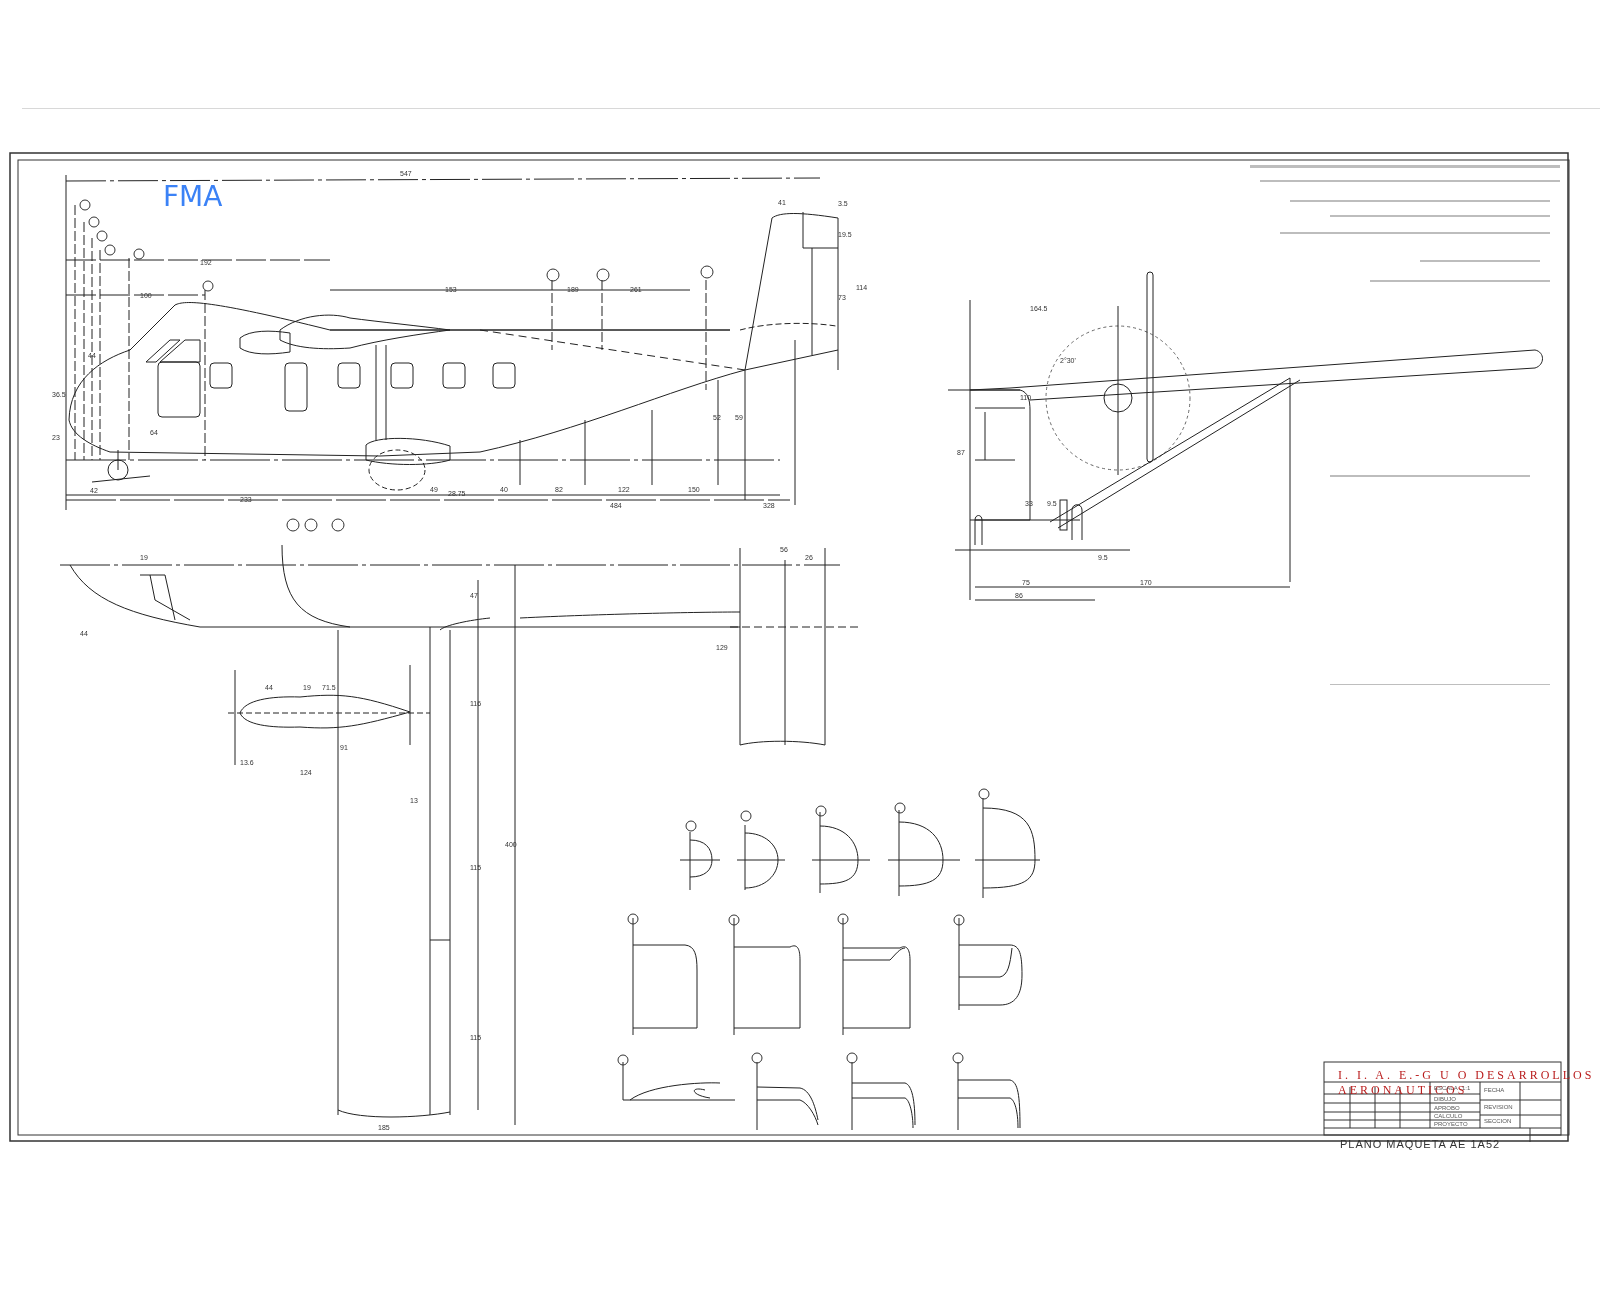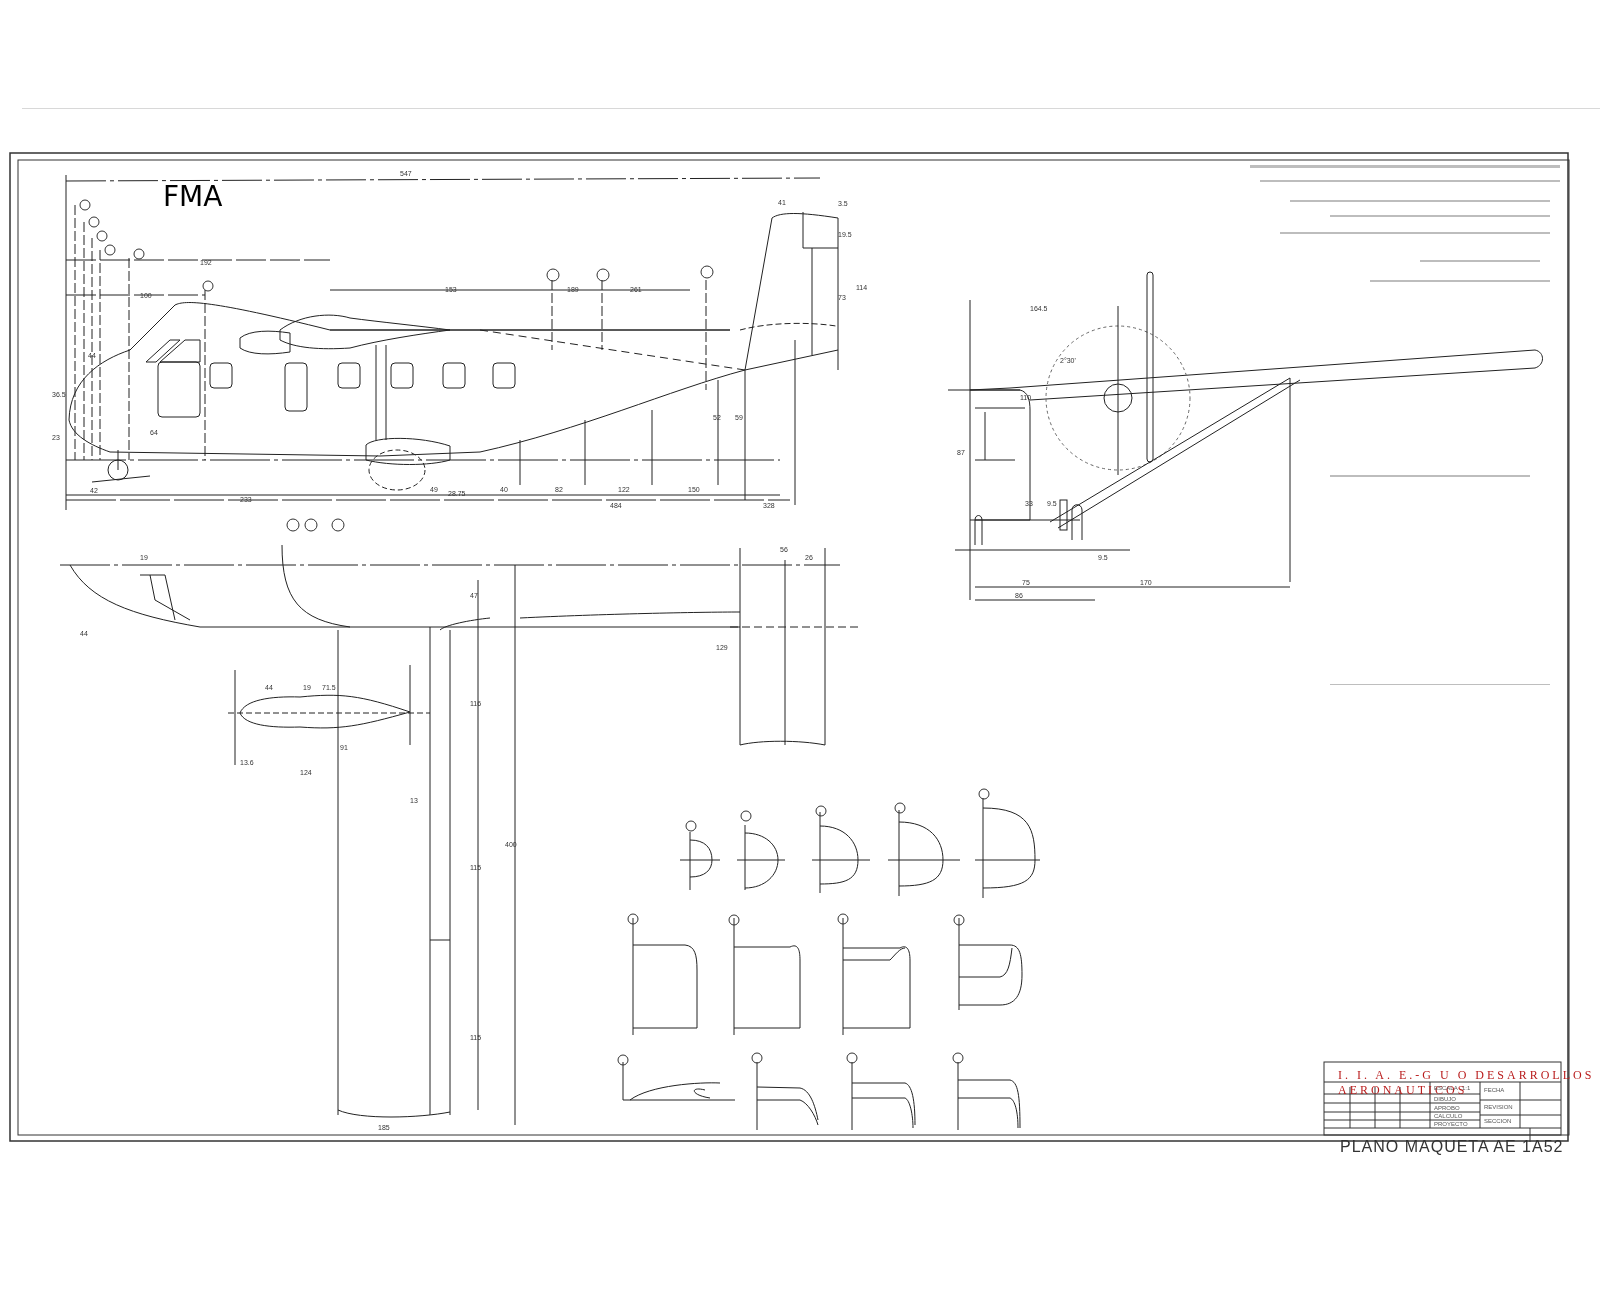--- a/index.html
+++ b/index.html
@@ -1,25 +1,25 @@
 <!DOCTYPE html>
 <html><head>
 <meta charset="utf-8">
 <style>
   html, body { margin:0; padding:0; background:#ffffff; }
   body { width:1600px; height:1296px; position:relative; overflow:hidden;
          font-family:"Liberation Sans", sans-serif; color:#222; }
   .topline { position:absolute; left:22px; top:108px; width:1578px; height:1px; background:#d8d8d8; }
   .sheet { position:absolute; left:0; top:0; width:1600px; height:1296px; }
   svg text { font-family:"Liberation Sans", sans-serif; fill:#333; }
-  .fma { position:absolute; left:163px; top:180px; font-size:28px; color:#000000;
+  .fma { position:absolute; left:163px; top:180px; font-size:28px; color:#3b82f6;
          font-family:"DejaVu Sans", sans-serif; }
   .tb-title { position:absolute; left:1338px; top:1068px; font-size:12px; letter-spacing:3px; color:#b91c1c;
               font-family:"Liberation Serif", serif; }
-  .tb-name { position:absolute; left:1340px; top:1138px; font-size:16px; letter-spacing:1px; color:#333; }
+  .tb-name { position:absolute; left:1340px; top:1138px; font-size:11px; letter-spacing:1px; color:#333; }
   .tb-cell { position:absolute; font-size:6px; color:#555; }
 </style>
 </head>
 <body>
 
 <div class="topline"></div>
 
 <svg class="sheet" width="1600" height="1296" viewBox="0 0 1600 1296">
 
   <g stroke="#333" fill="none">

